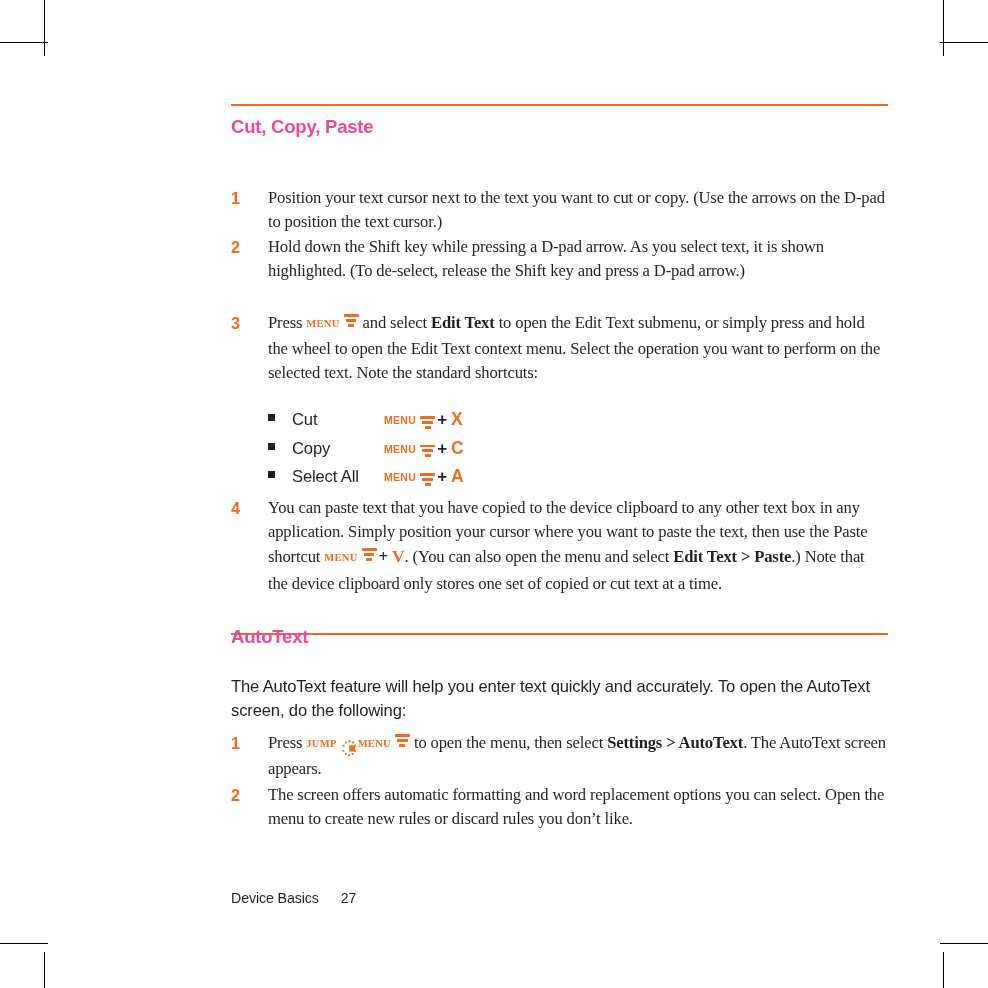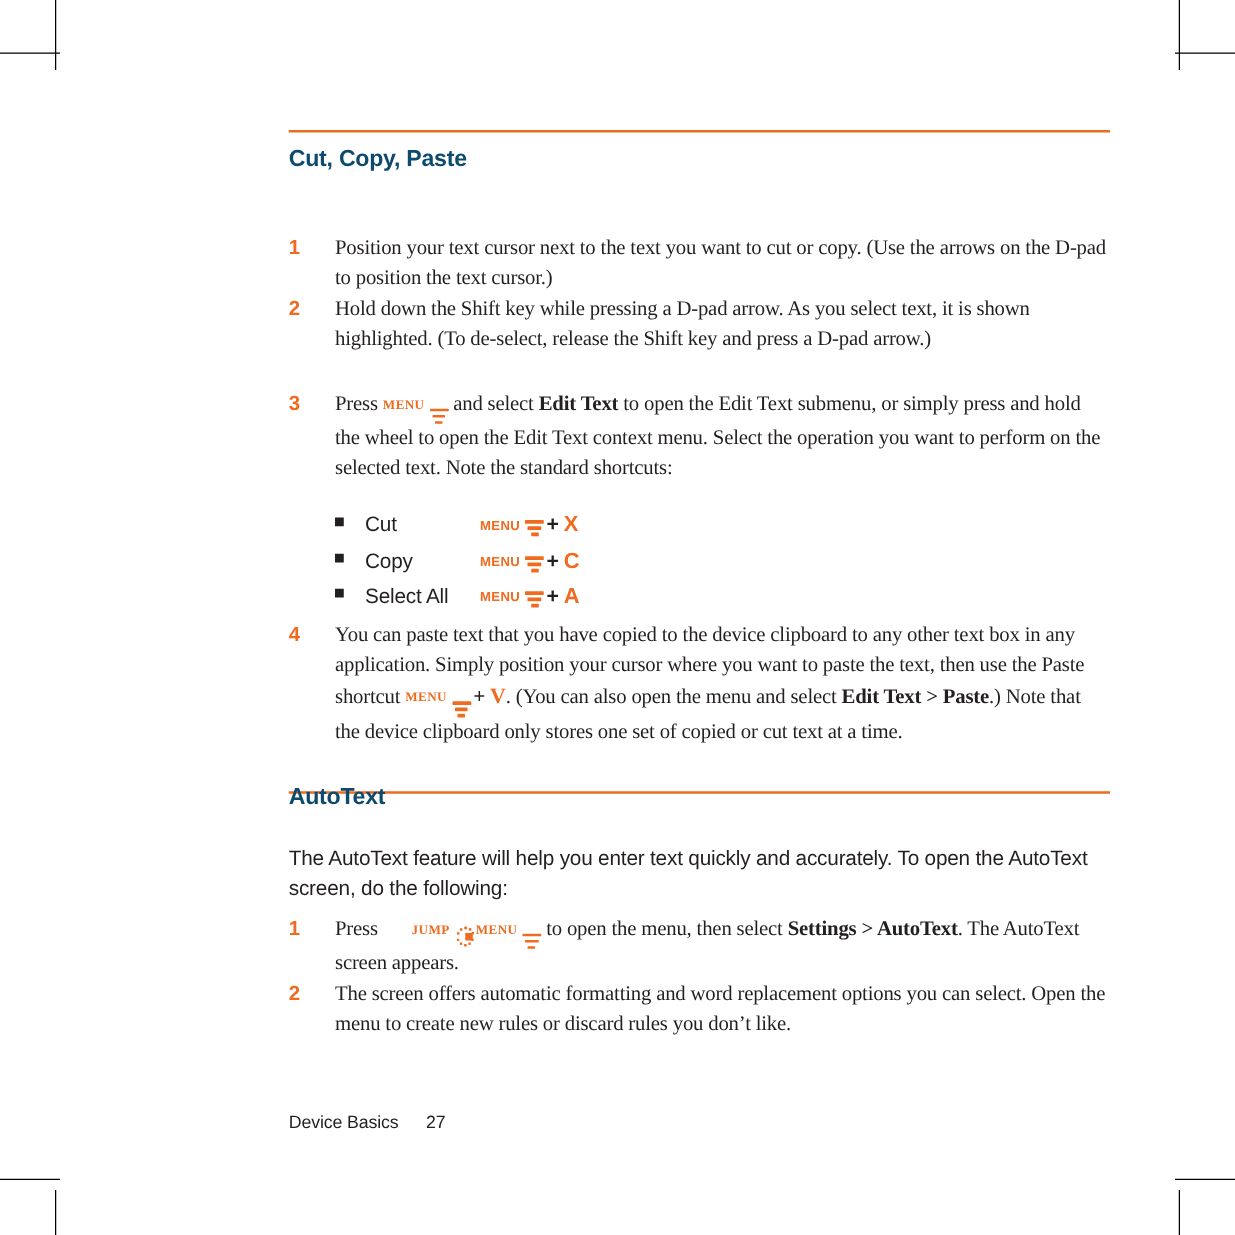--- a/index.html
+++ b/index.html
@@ -51,21 +51,21 @@
   }
   .rule-cutcopy { position: absolute; top: 104px; left: 0; }
   .rule-autotext { position: absolute; top: 633px; left: 0; }
 
   h2.section-head {
     position: absolute;
     left: 0;
     margin: 0;
     font-size: 18.5px;
     font-weight: bold;
-    color: #0c4a6e;
+    color: #ec4899;
     letter-spacing: -0.2px;
     line-height: 1;
   }
   .head-cutcopy  { top: 118px; }
   .head-autotext { top: 628px; }
 
   p.intro {
     position: absolute;
     left: 0;
     margin: 0;
@@ -148,21 +148,21 @@
   }
   .keyletter {
     color: #ee6b1f;
     font-weight: bold;
     font-size: 17.5px;
   }
 
   
   .menu-key {
     display: inline-flex;
-    align-items: flex-end;
+    align-items: flex-start;
     white-space: nowrap;
     vertical-align: baseline;
   }
   .menu-word {
     color: #ee6b1f;
     font-weight: bold;
     font-size: 10.5px;
     letter-spacing: 0.3px;
     margin-right: 4px;
     position: relative;
@@ -192,21 +192,20 @@
     vertical-align: baseline;
   }
   .jump-word {
     color: #ee6b1f;
     font-weight: bold;
     font-size: 10.5px;
     letter-spacing: 0.3px;
     margin-right: 4px;
     position: relative;
     top: -1px;
-    margin-left: 23px;
   }
   .jump-glyph {
     display: inline-block;
     width: 17px;
     height: 17px;
     position: relative;
     top: 3px;
   }
   .jump-glyph svg { display: block; }
 

